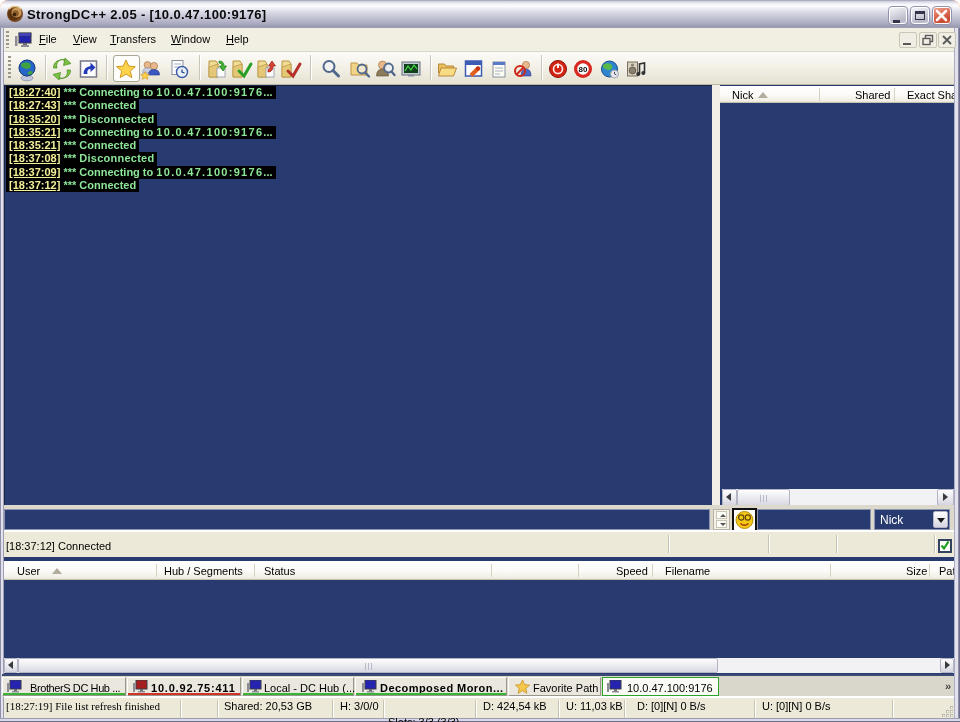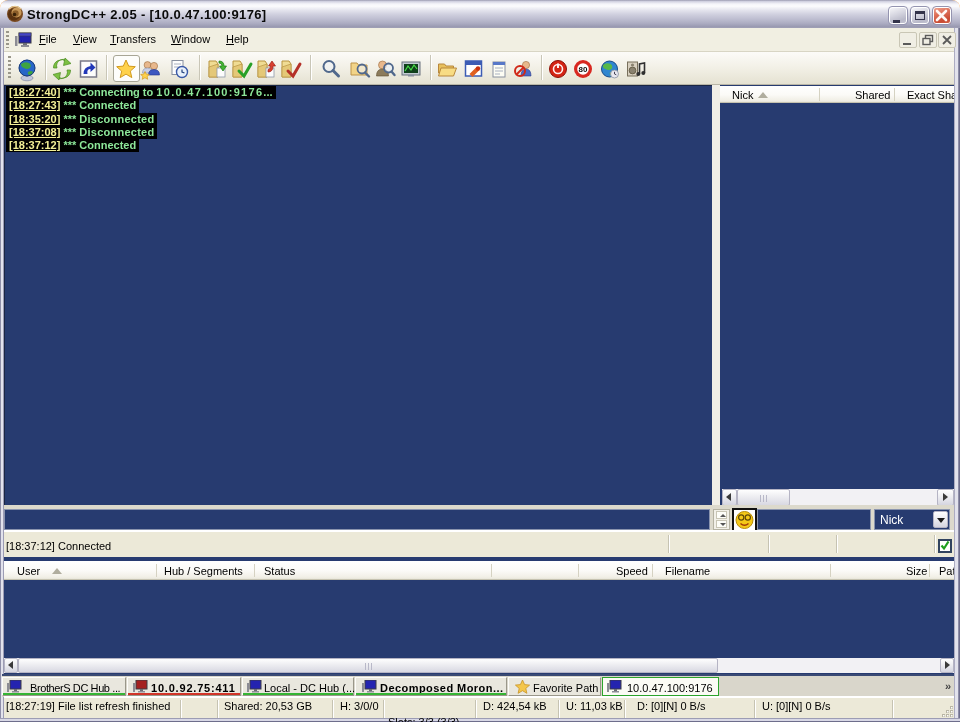--- a/index.html
+++ b/index.html
@@ -271,21 +271,24 @@
         <circle cx="7.8" cy="4" r="2" fill="#303030"></circle>
       </g>
     </svg>
   </div>
 
   <div id="chat" class="abs">
     <div class="abs" style="left:1px;top:0px;">
       <div class="logrow"><span class="logline"><span class="ts">[18:27:40]</span> <span class="msg">*** Connecting to <span class="ipw">10.0.47.100:9176</span>...</span></span></div>
       <div class="logrow"><span class="logline"><span class="ts">[18:27:43]</span> <span class="msg">*** Connected</span></span></div>
       <div class="logrow"><span class="logline"><span class="ts">[18:35:20]</span> <span class="msg">*** <span class="dcw">Disconnected</span></span></span></div>
+      <div class="logrow"><span class="logline"><span class="ts">[18:35:21]</span> <span class="msg">*** Connecting to <span class="ipw">10.0.47.100:9176</span>...</span></span></div>
+      <div class="logrow"><span class="logline"><span class="ts">[18:35:21]</span> <span class="msg">*** Connected</span></span></div>
       <div class="logrow"><span class="logline"><span class="ts">[18:37:08]</span> <span class="msg">*** <span class="dcw">Disconnected</span></span></span></div>
+      <div class="logrow"><span class="logline"><span class="ts">[18:37:09]</span> <span class="msg">*** Connecting to <span class="ipw">10.0.47.100:9176</span>...</span></span></div>
       <div class="logrow"><span class="logline"><span class="ts">[18:37:12]</span> <span class="msg">*** Connected</span></span></div>
     </div>
   </div>
   <div id="vsplit" class="abs"></div>
 
   <div id="userlist" class="abs">
     <div class="abs lvheader" style="left:0;top:1px;width:234px;height:17px;">
       <span class="abs" style="left:12px;top:3px;">Nick</span>
       <div class="abs sortup" style="left:38px;top:6px;"></div>
       <div class="abs colsep" style="left:99px;"></div>
@@ -424,21 +427,21 @@
           <rect x="3" y="0" width="11" height="9" fill="#2424B0" stroke="#3C3C44"></rect>
           <rect x="7" y="9" width="3" height="2" fill="#6C6C74"></rect>
           <rect x="5" y="11" width="7" height="1.5" fill="#8C8C94"></rect>
         </svg>
       <span class="abs" style="left:24px;top:4px;white-space:nowrap;">10.0.47.100:9176</span>
     </div>
     <span class="abs" style="left:943px;top:4px;font-weight:bold;color:#444;">»</span>
   </div>
 
   <div class="abs statusbar" style="left:4px;top:696px;width:950px;height:22px;">
-    <span class="abs" style="left:2px;top:2px;">[18:27:19] File list refresh finished</span>
+    <span class="abs" style="left:2px;top:2px;font-family:Liberation Serif, serif;">[18:27:19] File list refresh finished</span>
     <div class="abs pane-div" style="left:176px;top:2px;"></div>
     <div class="abs pane-div" style="left:213px;top:2px;"></div>
     <span class="abs" style="left:220px;top:2px;">Shared: 20,53 GB</span>
     <div class="abs pane-div" style="left:328px;top:2px;"></div>
     <span class="abs" style="left:336px;top:2px;">H: 3/0/0</span>
     <div class="abs pane-div" style="left:379px;top:2px;"></div>
     <span class="abs" style="left:384px;top:2px;margin-top:16px;">Slots: 3/3 (3/3)</span>
     <div class="abs pane-div" style="left:471px;top:2px;"></div>
     <span class="abs" style="left:479px;top:2px;">D: 424,54 kB</span>
     <div class="abs pane-div" style="left:554px;top:2px;"></div>

